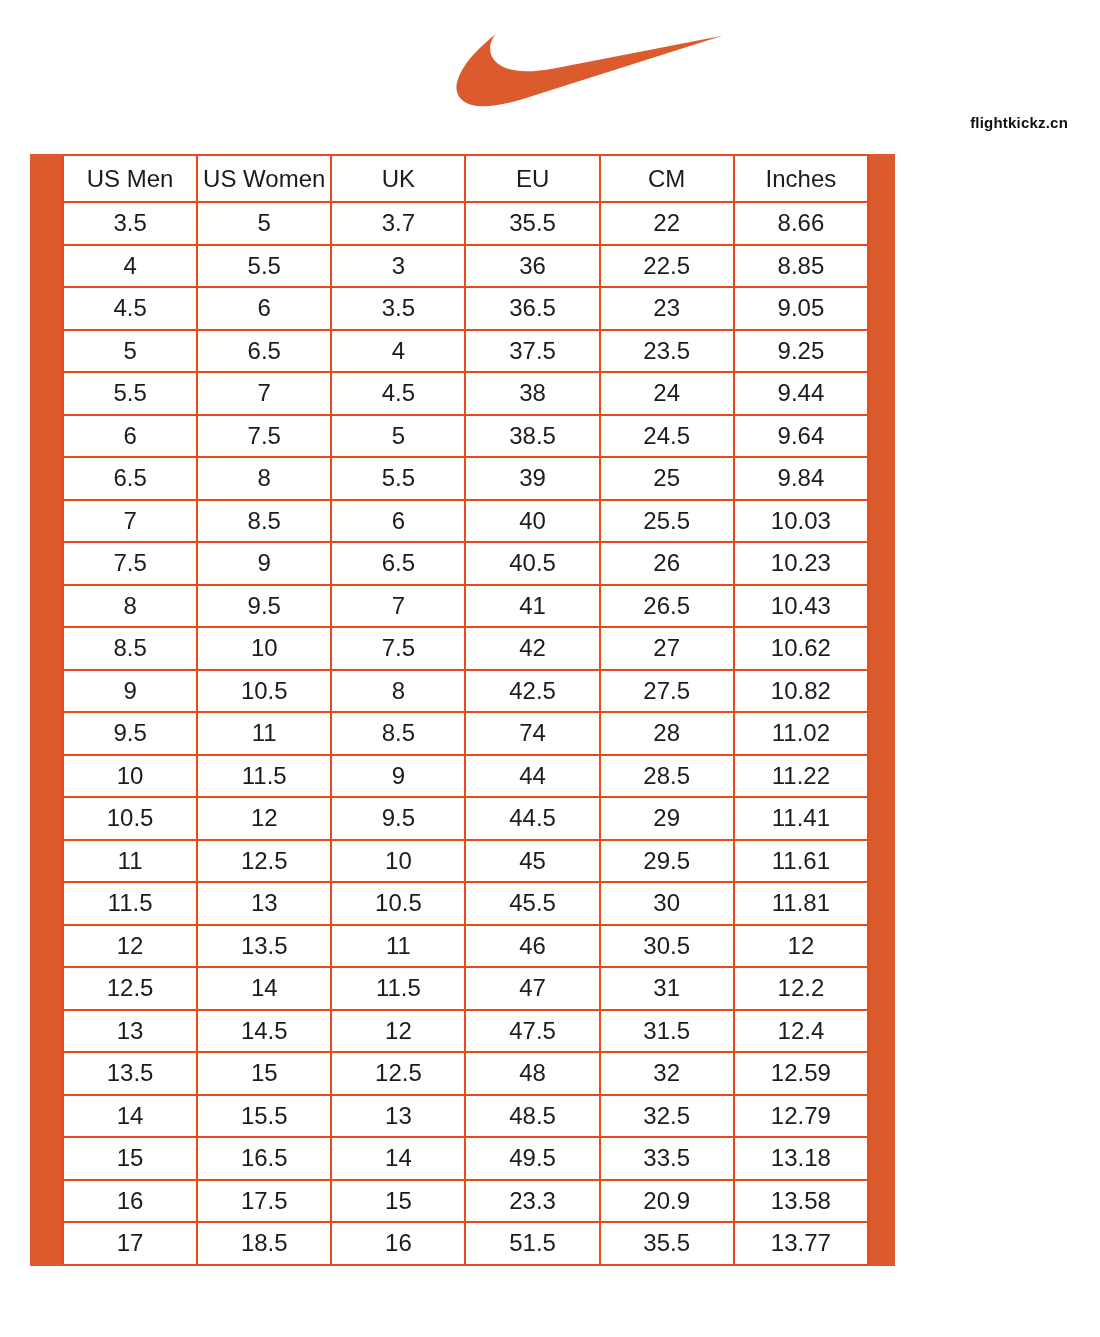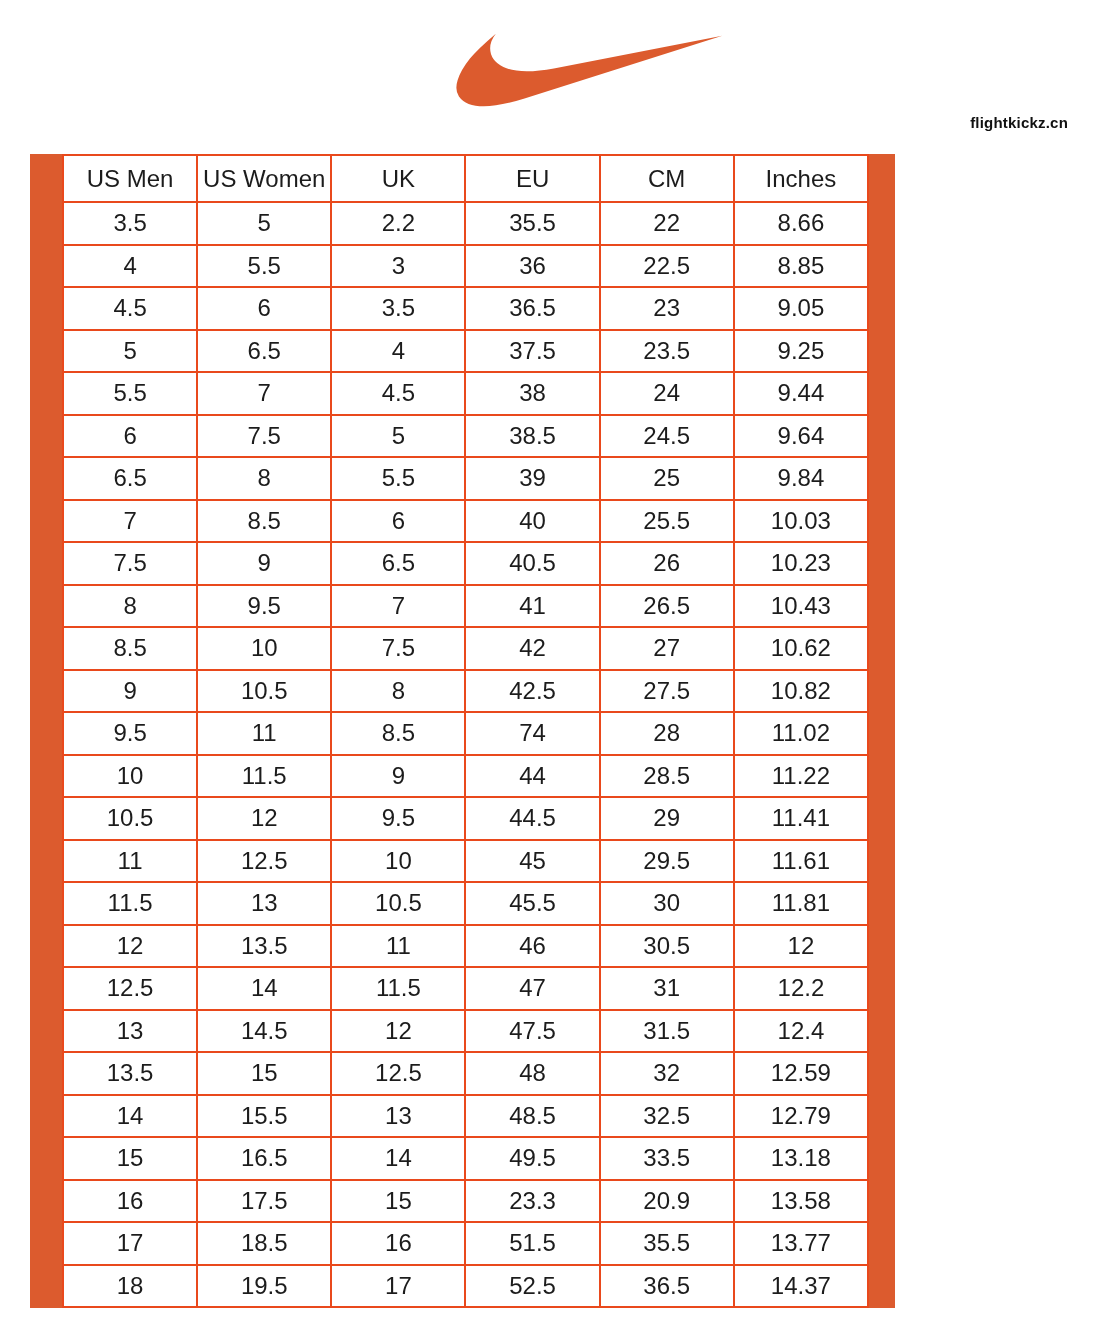--- a/index.html
+++ b/index.html
@@ -94,21 +94,21 @@
           <th>UK</th>
           <th>EU</th>
           <th>CM</th>
           <th>Inches</th>
         </tr>
     </thead>
     <tbody>
         <tr>
           <td>3.5</td>
           <td>5</td>
-          <td>2.2</td>
+          <td>3.7</td>
           <td>35.5</td>
           <td>22</td>
           <td>8.66</td>
         </tr>
         <tr>
           <td>4</td>
           <td>5.5</td>
           <td>3</td>
           <td>36</td>
           <td>22.5</td>
@@ -291,24 +291,16 @@
           <td>13.58</td>
         </tr>
         <tr>
           <td>17</td>
           <td>18.5</td>
           <td>16</td>
           <td class="eu-raised">51.5</td>
           <td>35.5</td>
           <td>13.77</td>
         </tr>
-        <tr>
-          <td>18</td>
-          <td>19.5</td>
-          <td>17</td>
-          <td class="eu-raised">52.5</td>
-          <td>36.5</td>
-          <td>14.37</td>
-        </tr>
       </tbody>
   </table>
   <div class="accent-bar right"></div>
 </div>
 
 </body></html>

